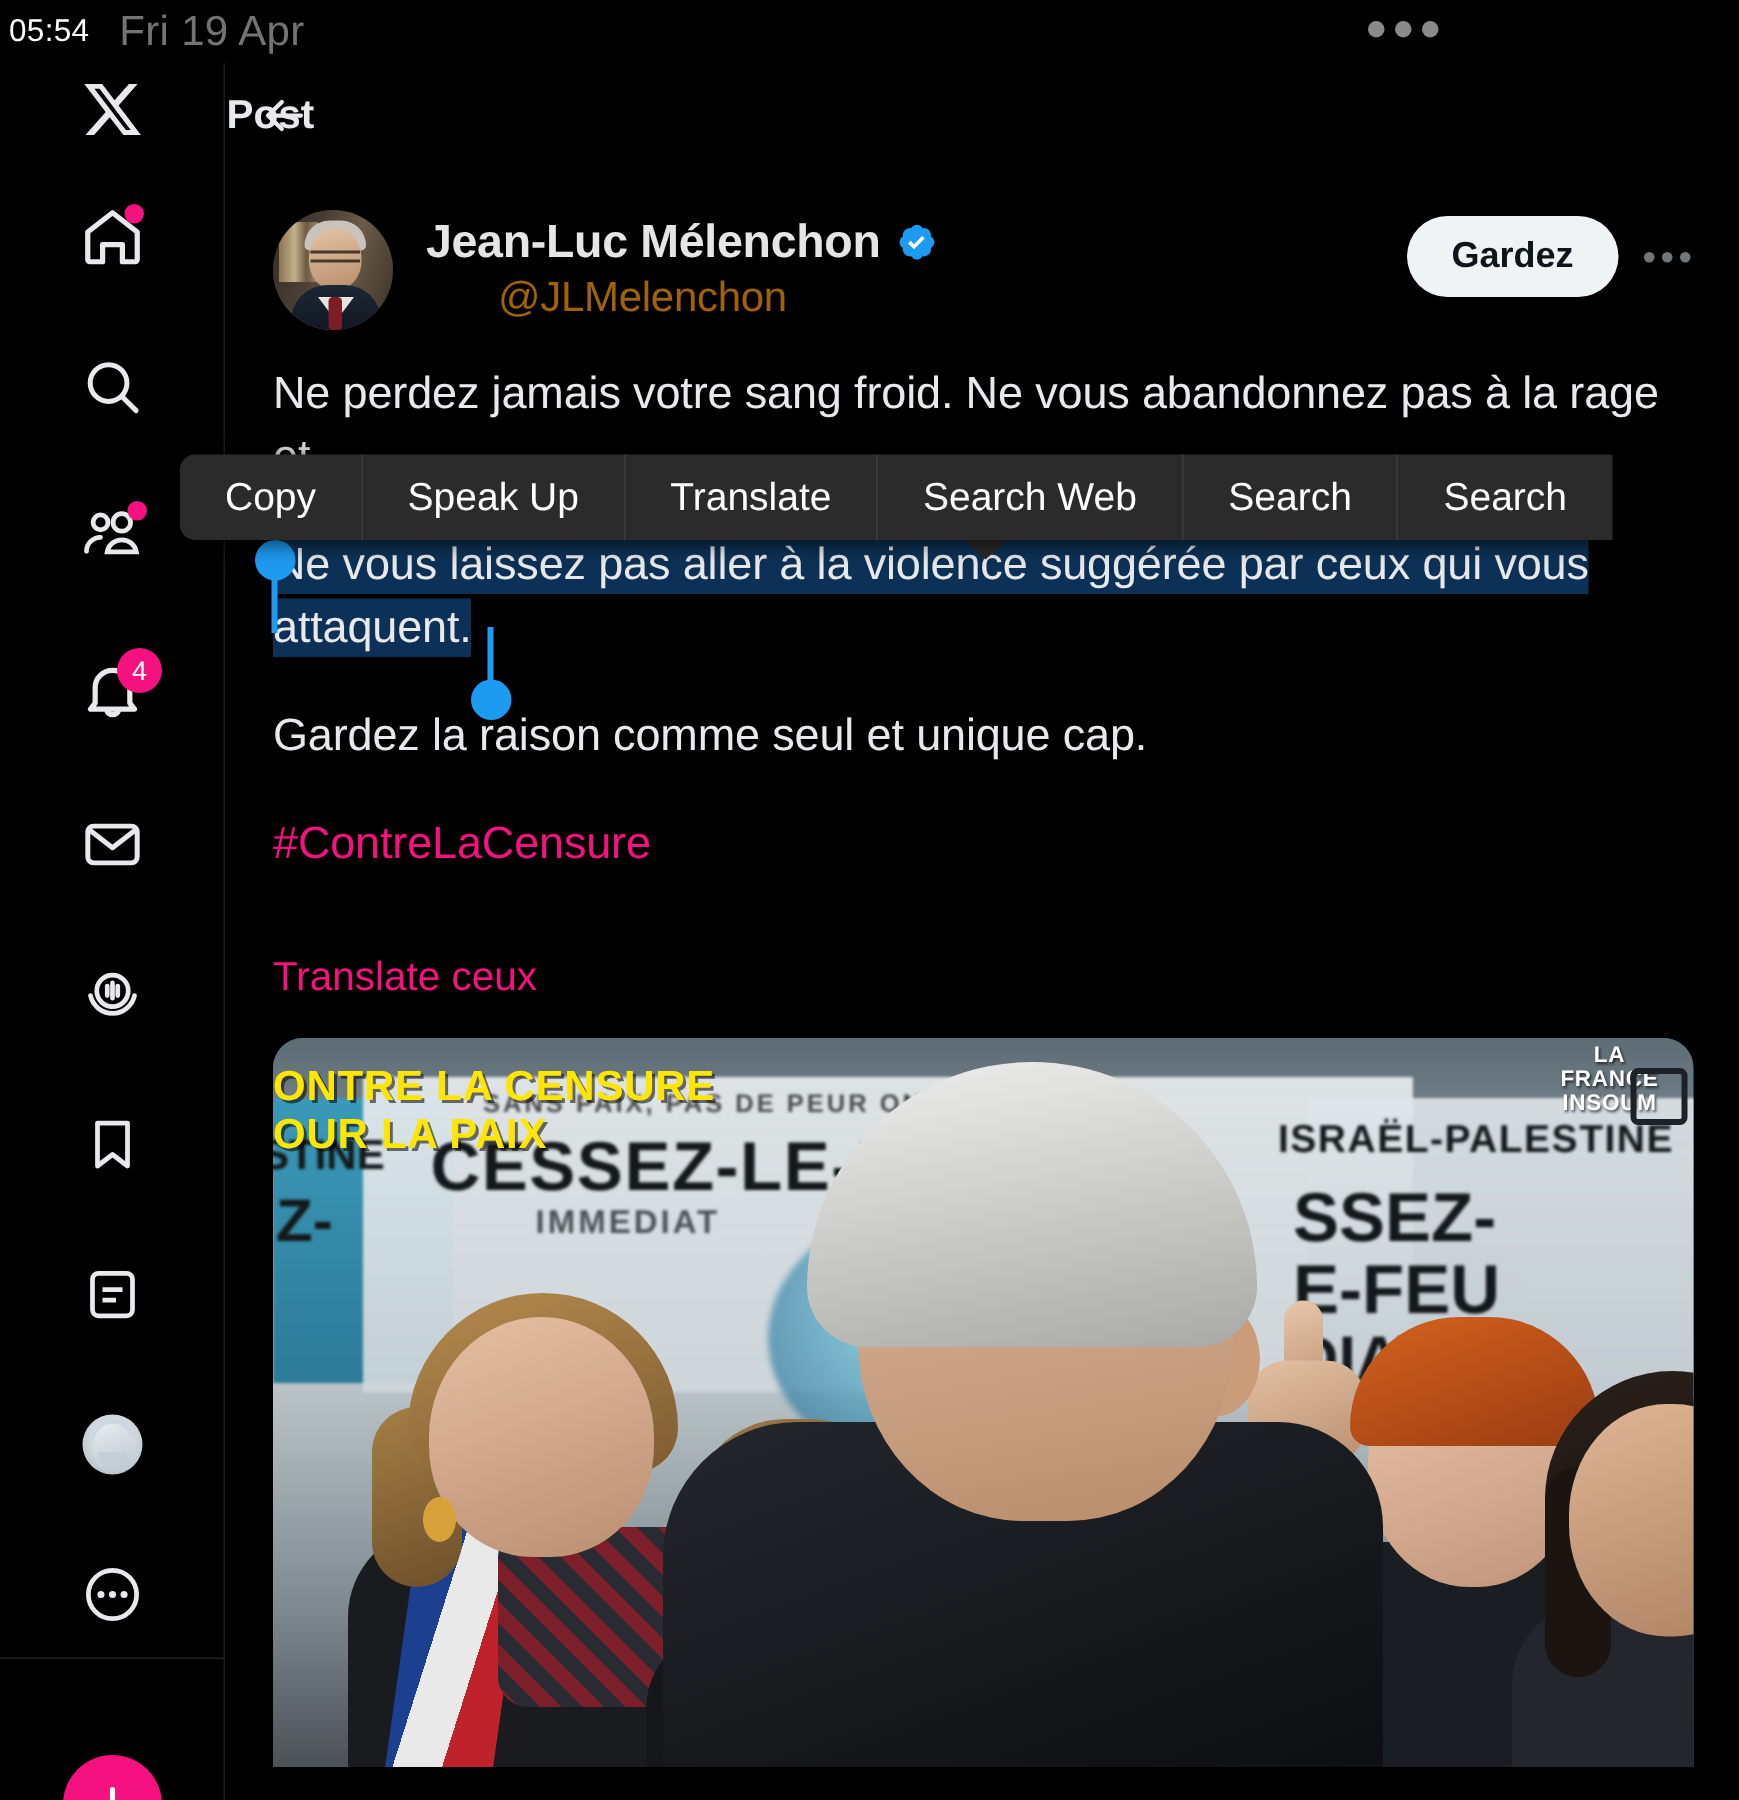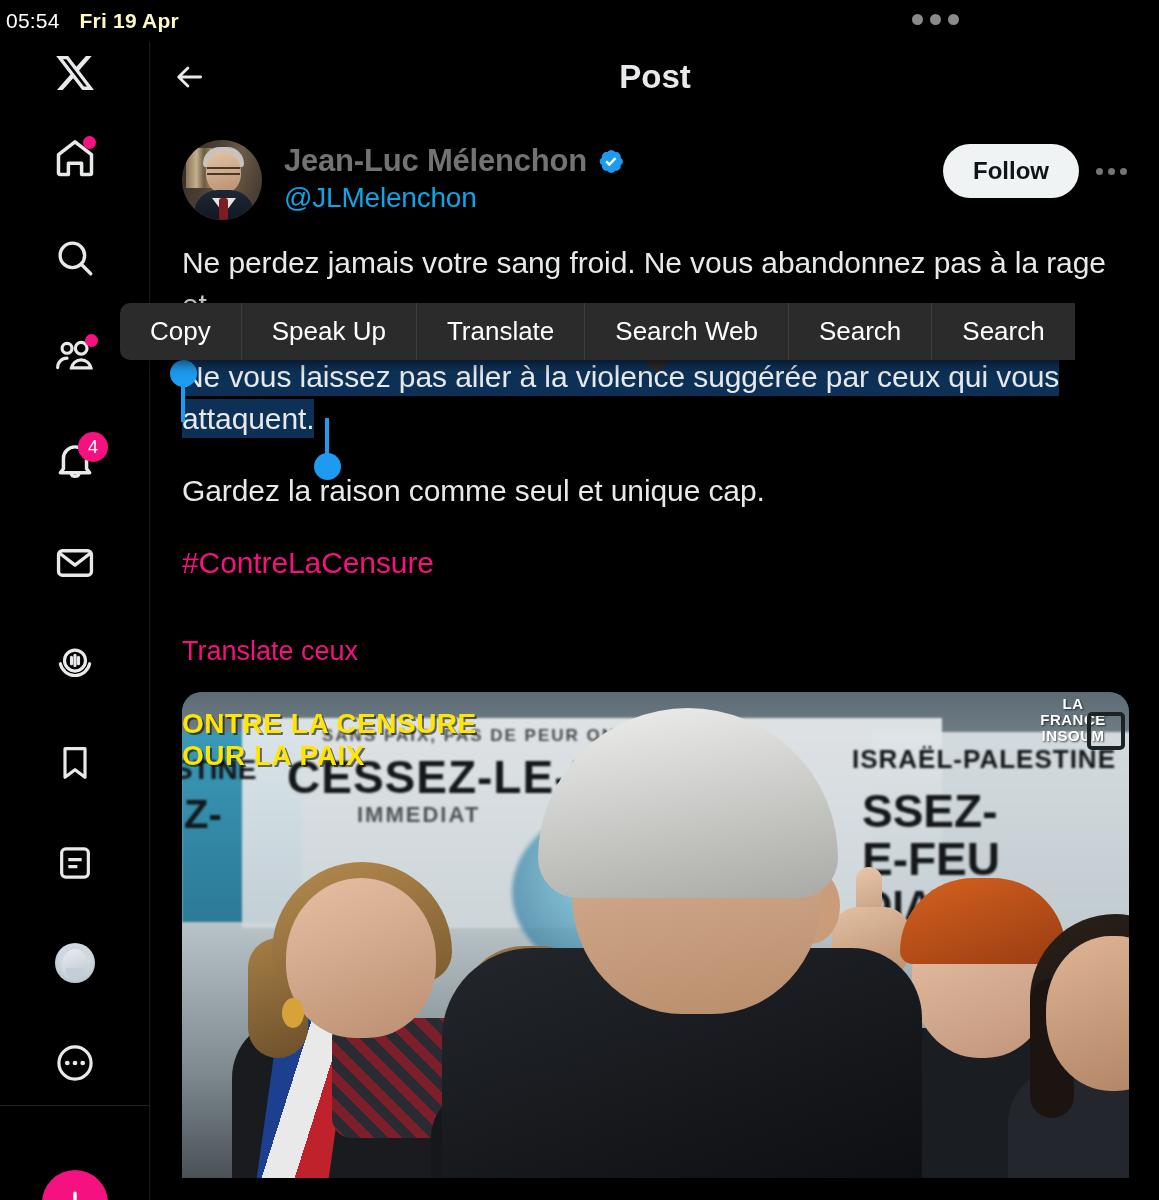--- a/index.html
+++ b/index.html
@@ -23,21 +23,21 @@
     width: 1159px; height: 42px;
     display: flex; align-items: center;
     background: #000;
     z-index: 40;
   }
   .status-time {
     color: #fff; font-size: 21px; font-weight: 400;
     margin-left: 6px; letter-spacing: .2px;
   }
   .status-date {
-    color: #fef9c3; font-size: 21px; font-weight: 700;
+    color: #737373; font-size: 28px; font-weight: 400;
     margin-left: 20px; letter-spacing: .2px;
   }
   .status-dots {
     position: absolute; left: 912px; top: 14px;
     display: flex; gap: 7px;
   }
   .status-dots i {
     display: block; width: 11px; height: 11px;
     border-radius: 50%; background: #8a8a8a;
   }
@@ -120,22 +120,21 @@
     display: flex; align-items: center;
   }
   .back-btn {
     width: 62px; height: 62px; margin-left: 8px;
     display: flex; align-items: center; justify-content: center;
     cursor: pointer; border-radius: 50%;
   }
   .topbar-title {
     position: absolute; left: 0; right: 0; top: 50%;
     transform: translateY(-50%);
-    text-align: center;
-    color: #e7e9ea; font-size: 33px; font-weight: bold;
+    color: #e7e9ea; font-size: 27px; font-weight: bold;
     pointer-events: none;
   }
 
   
   .post-head {
     display: flex; align-items: flex-start;
     padding: 28px 26px 0 31px;
     position: relative;
   }
   .pfp {
@@ -175,25 +174,25 @@
     position: absolute; left: 37px; bottom: 0; width: 9px; height: 22px;
     background: #7c1d25; border-radius: 3px;
   }
   .pfp .collar {
     position: absolute; left: 30px; bottom: 6px; width: 24px; height: 16px;
     background: #e7e4df; clip-path: polygon(0 0, 50% 100%, 100% 0);
   }
   .names { margin-left: 22px; padding-top: 3px; }
   .name-row { display: flex; align-items: center; }
   .display-name {
-    color: #737373; font-size: 31px; font-weight: bold; letter-spacing: -.2px;
+    color: #e5e5e5; font-size: 31px; font-weight: bold; letter-spacing: -.2px;
   }
   .verified { margin-left: 9px; display: flex; align-items: center; }
   .handle {
-    color: #0ea5e9; font-size: 28px; margin-top: 3px; letter-spacing: -.2px;
+    color: #a16207; font-size: 28px; margin-top: 3px; letter-spacing: -.2px; margin-left: 48px;
   }
   .head-right {
     position: absolute; right: 22px; top: 32px;
     display: flex; align-items: center; gap: 6px;
   }
   .follow-btn {
     background: #eff3f4; color: #0f1419;
     border: none; border-radius: 999px;
     font-family: inherit; font-size: 24px; font-weight: bold;
     padding: 13px 30px; cursor: pointer;
@@ -577,21 +576,21 @@
           <span class="verified">
             <svg width="29" height="29" viewBox="0 0 22 22">
               <path fill="#1d9bf0" d="M20.4 11c0 1.2-.7 2.3-1.7 2.9.2 1.2-.2 2.4-1 3.2-.9.8-2 1.2-3.2 1-.6 1-1.7 1.7-2.9 1.7s-2.3-.7-2.9-1.7c-1.2.2-2.4-.2-3.2-1-.8-.9-1.2-2-1-3.2-1-.6-1.7-1.7-1.7-2.9s.7-2.3 1.7-2.9c-.2-1.2.2-2.4 1-3.2.9-.8 2-1.2 3.2-1C9.3 2.9 10.4 2.2 11.6 2.2s2.3.7 2.9 1.7c1.2-.2 2.4.2 3.2 1 .8.9 1.2 2 1 3.2 1 .6 1.7 1.7 1.7 2.9z"></path>
               <path fill="#fff" d="m10.1 14.6-3-3 1.3-1.3 1.7 1.7 4.1-4.2 1.3 1.3z"></path>
             </svg>
           </span>
         </div>
         <div class="handle">@JLMelenchon</div>
       </div>
       <div class="head-right">
-        <button class="follow-btn">Follow</button>
+        <button class="follow-btn">Gardez</button>
         <div class="more-dots">
             <i></i>
             <i></i>
             <i></i>
           </div>
       </div>
     </div>
 
     
     <div class="post-body">

